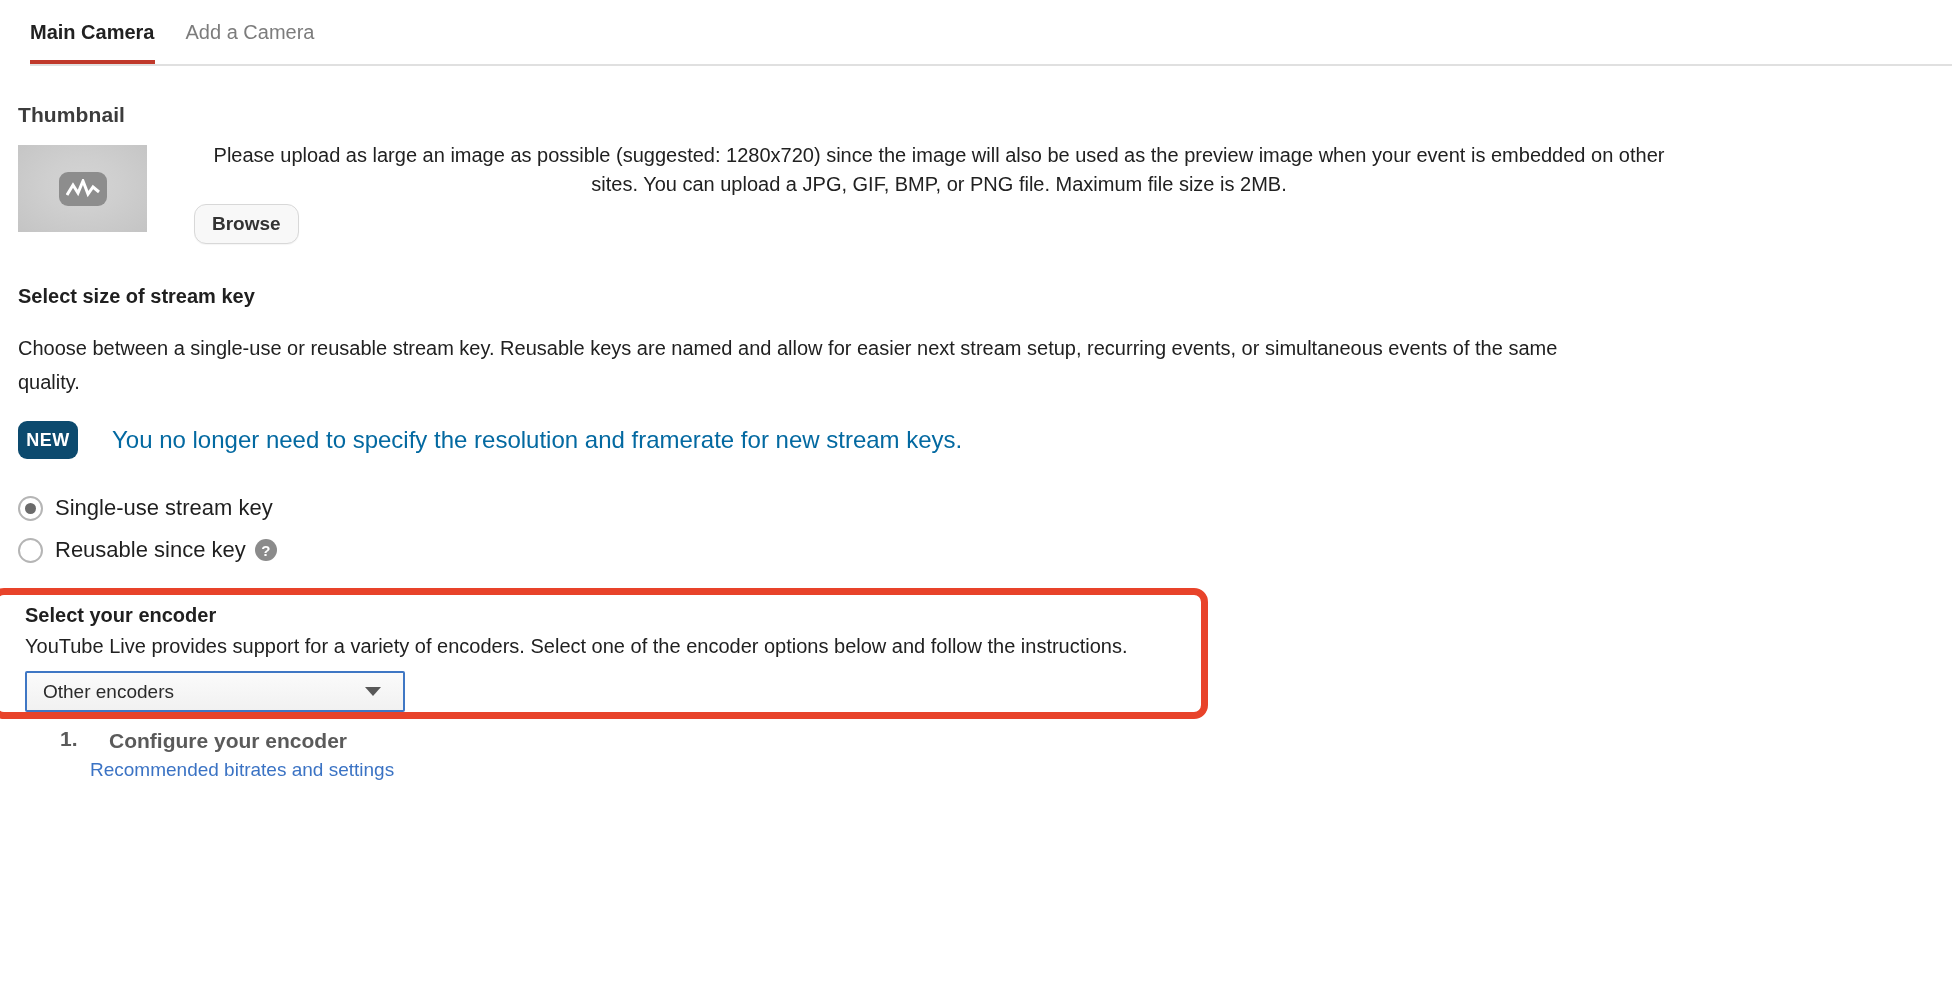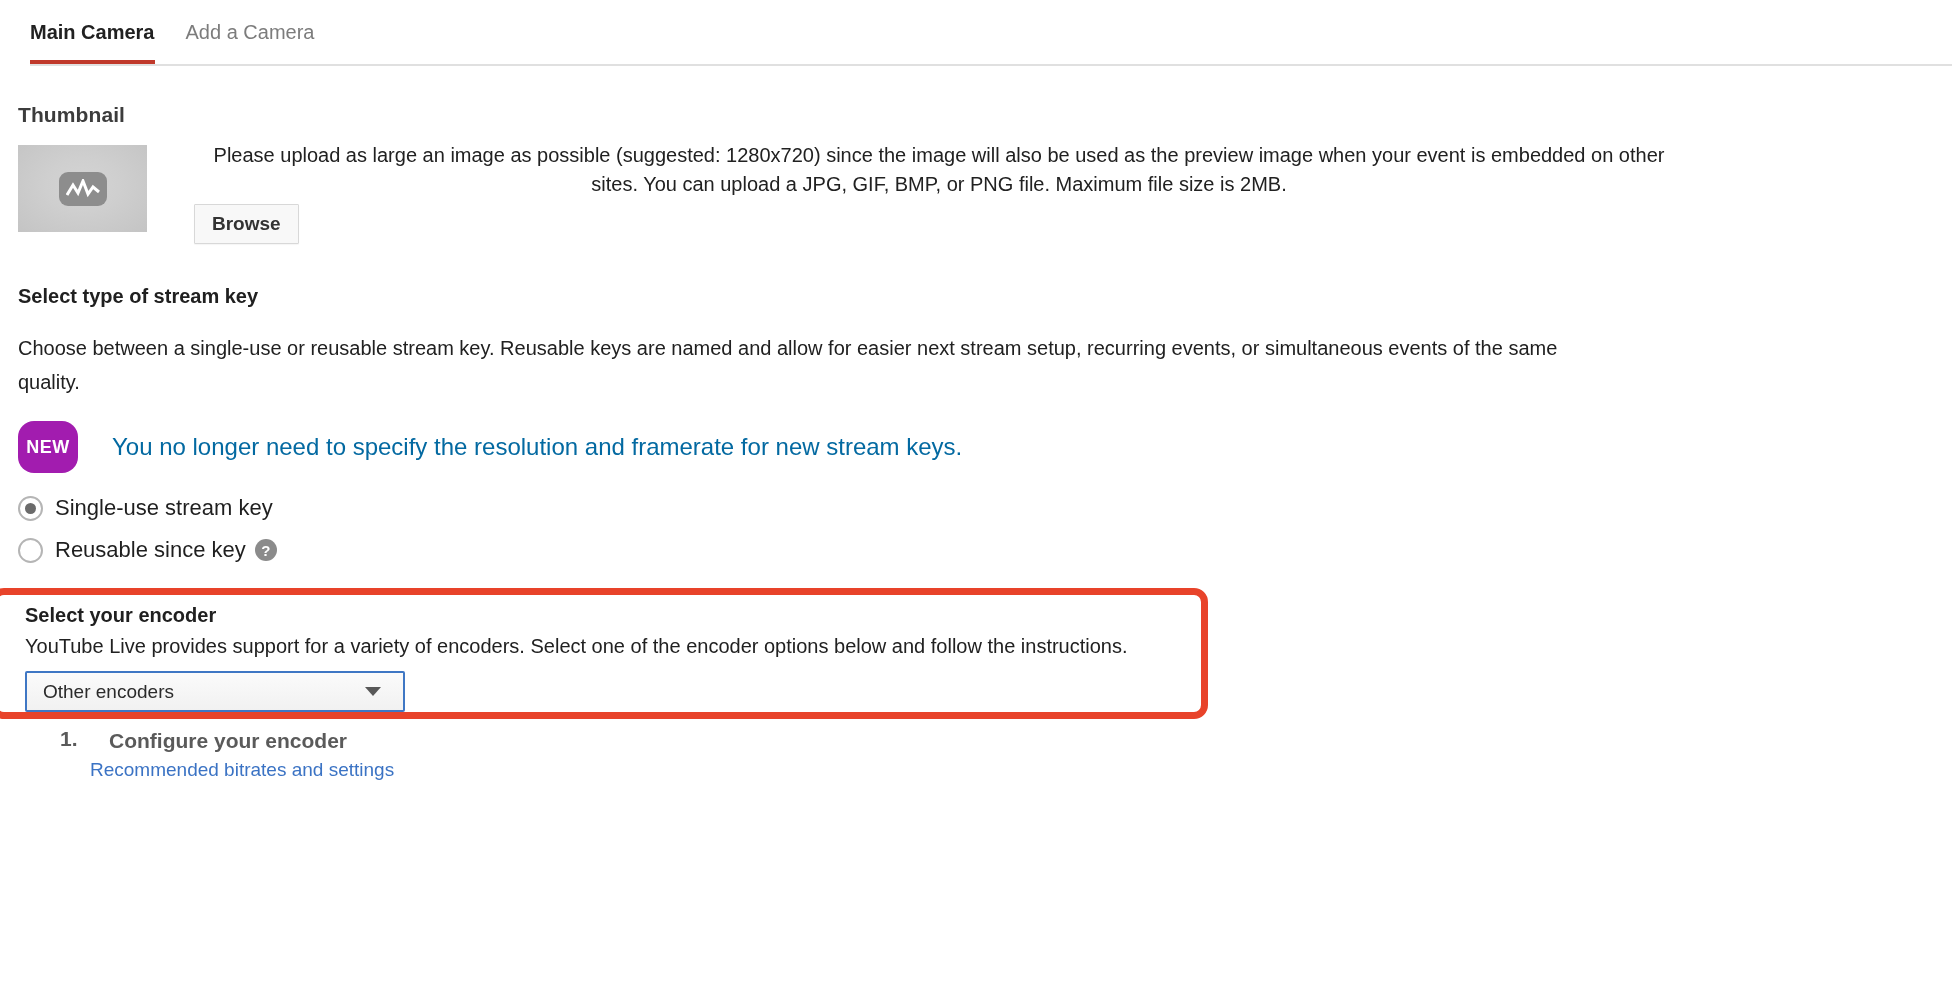--- a/index.html
+++ b/index.html
@@ -52,39 +52,39 @@
   .thumb-glyph svg { display: block; }
 
   .thumb-desc {
     position: absolute; left: 194px; top: 141px; width: 1490px;
     font-size: 20px; line-height: 29px; color: #212121; text-align: center;
   }
   .browse-btn {
     position: absolute; left: 194px; top: 204px;
     height: 40px; padding: 0 17px;
     display: inline-flex; align-items: center; justify-content: center;
-    background: #f8f8f8; border: 1px solid #d8d8d8; border-radius: 1px;
+    background: #f8f8f8; border: 1px solid #d8d8d8; border-radius: 12px;
     font-size: 19px; color: #333; font-weight: bold; cursor: pointer;
     box-shadow: 0 1px 1px rgba(0,0,0,.04);
   }
 
   
   .sk-heading {
     position: absolute; left: 18px; top: 285px;
     font-size: 20px; font-weight: bold; color: #202020;
   }
   .sk-desc {
     position: absolute; left: 18px; top: 331px; width: 1540px;
     font-size: 20px; line-height: 34px; color: #212121;
   }
   .new-row { position: absolute; left: 18px; top: 421px; display: flex; align-items: center; }
   .new-badge {
     display: inline-flex; align-items: center; justify-content: center;
-    width: 60px; height: 52px; border-radius: 16px;
-    background: #a21caf; color: #fff; font-size: 18px; font-weight: bold;
+    width: 60px; height: 38px; border-radius: 9px;
+    background: #0c4a6e; color: #fff; font-size: 18px; font-weight: bold;
     letter-spacing: .5px;
   }
   .new-text { margin-left: 34px; font-size: 24px; color: #0369a1; }
 
   .radio-row {
     position: absolute; left: 18px; display: flex; align-items: center; cursor: pointer;
   }
   #radio-single { top: 495px; }
   #radio-reusable { top: 537px; }
   .radio {
@@ -174,21 +174,21 @@
           <polyline points="1,16 7,6 12,14 17,2 22,15 27,8 33,13" fill="none" stroke="#ffffff" stroke-width="3" stroke-linejoin="miter" stroke-linecap="butt"></polyline>
         </svg>
       </div>
     </div>
   </div>
 
   <div class="thumb-desc">Please upload as large an image as possible (suggested: 1280x720) since the image will also be used as the preview image when your event is embedded on other sites. You can upload a JPG, GIF, BMP, or PNG file. Maximum file size is 2MB.</div>
 
   <div class="browse-btn">Browse</div>
 
-  <div class="sk-heading">Select type of stream key</div>
+  <div class="sk-heading">Select size of stream key</div>
   <div class="sk-desc">Choose between a single-use or reusable stream key. Reusable keys are named and allow for easier next stream setup, recurring events, or simultaneous events of the same quality.</div>
 
   <div class="new-row">
     <span class="new-badge">NEW</span>
     <span class="new-text">You no longer need to specify the resolution and framerate for new stream keys.</span>
   </div>
 
   <div class="radio-row" id="radio-single">
     <span class="radio checked"></span>
     <span class="radio-label">Single-use stream key</span>

